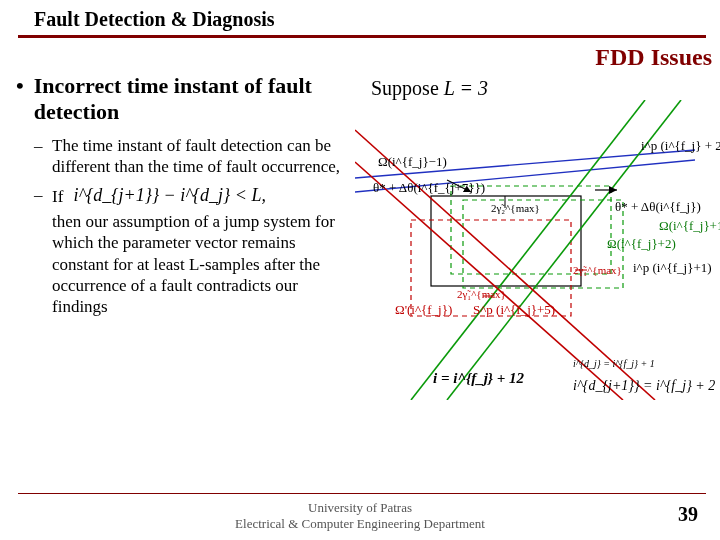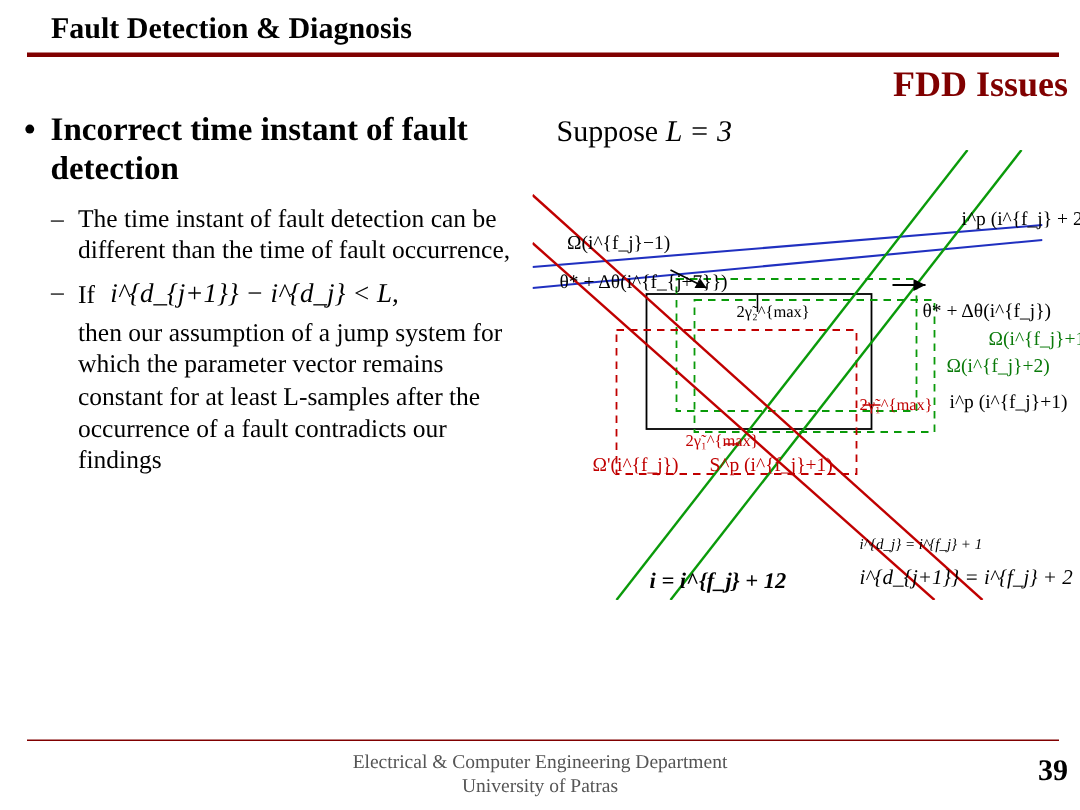--- a/index.html
+++ b/index.html
@@ -104,21 +104,21 @@
     position: absolute;
     bottom: 8px;
     width: 100%;
     text-align: center;
     font-size: 13px;
     color: #555;
     line-height: 1.25;
   }
   .pagenum {
     position: absolute;
-    right: 8px;
+    right: 22px;
     bottom: 14px;
     font-size: 20px;
     font-weight: bold;
   }
 </style>
 </head>
 <body>
 
 <div class="title">Fault Detection &amp; Diagnosis</div>
 <div class="title-rule"></div>
@@ -178,33 +178,33 @@
         <line x1="150" y1="96" x2="150" y2="108" stroke="#000" stroke-width="1"></line>
         <line x1="220" y1="170" x2="232" y2="170" stroke="#c00000" stroke-width="1"></line>
         <line x1="128" y1="196" x2="138" y2="196" stroke="#c00000" stroke-width="1"></line>
       </svg>
 
       <span class="lbl" style="left:-6px;top:54px;margin-left:29px;">Ω(i^{f_j}−1)</span>
       <span class="lbl" style="left:18px;top:80px;">θ* + Δθ(i^{f_{j+7}})</span>
       <span class="lbl" style="left:260px;top:80px;margin-top:19px;">θ* + Δθ(i^{f_j})</span>
       <span class="lbl" style="left:286px;top:38px;">i^p (i^{f_j} + 2)</span>
       <span class="lbl green" style="left:260px;top:118px;margin-left:44px;">Ω(i^{f_j}+1)</span>
-      <span class="lbl green" style="left:276px;top:136px;">Ω(i^{f_j}+2)</span>
+      <span class="lbl green" style="left:252px;top:136px;">Ω(i^{f_j}+2)</span>
       <span class="lbl" style="left:278px;top:160px;">i^p (i^{f_j}+1)</span>
       <span class="lbl" style="left:136px;top:102px;font-size:11px;">2γ̃₂^{max}</span>
       <span class="lbl red" style="left:218px;top:164px;font-size:11px;">2γ̃₁^{max}</span>
       <span class="lbl red" style="left:40px;top:202px;">Ω'(i^{f_j})</span>
-      <span class="lbl red" style="left:118px;top:202px;">S^p (i^{f_j}+1)</span>
+      <span class="lbl red" style="left:118px;top:202px;">S^p (i^{f_j}+5)</span>
       <span class="lbl red" style="left:102px;top:188px;font-size:11px;">2γ̃₁^{max}</span>
 
-      <span class="lbl mathspan" style="left:78px;top:280px;font-size:15px;font-weight:bold;">i = i^{f_j} + 12</span>
+      <span class="lbl mathspan" style="left:78px;top:270px;font-size:15px;font-weight:bold;">i = i^{f_j} + 12</span>
       <span class="lbl mathspan" style="left:218px;top:258px;font-size:10px;">i^{d_j} = i^{f_j} + 1</span>
       <span class="lbl mathspan" style="left:218px;top:278px;font-size:14px;">i^{d_{j+1}} = i^{f_j} + 2</span>
     </div>
   </div>
 </div>
 
 <div class="footer-rule"></div>
 <div class="footer">
+  <div>University of Patras</div>
   <div>Electrical &amp; Computer Engineering Department</div>
-  <div>University of Patras</div>
 </div>
 <div class="pagenum">39</div>
 
 </body></html>

